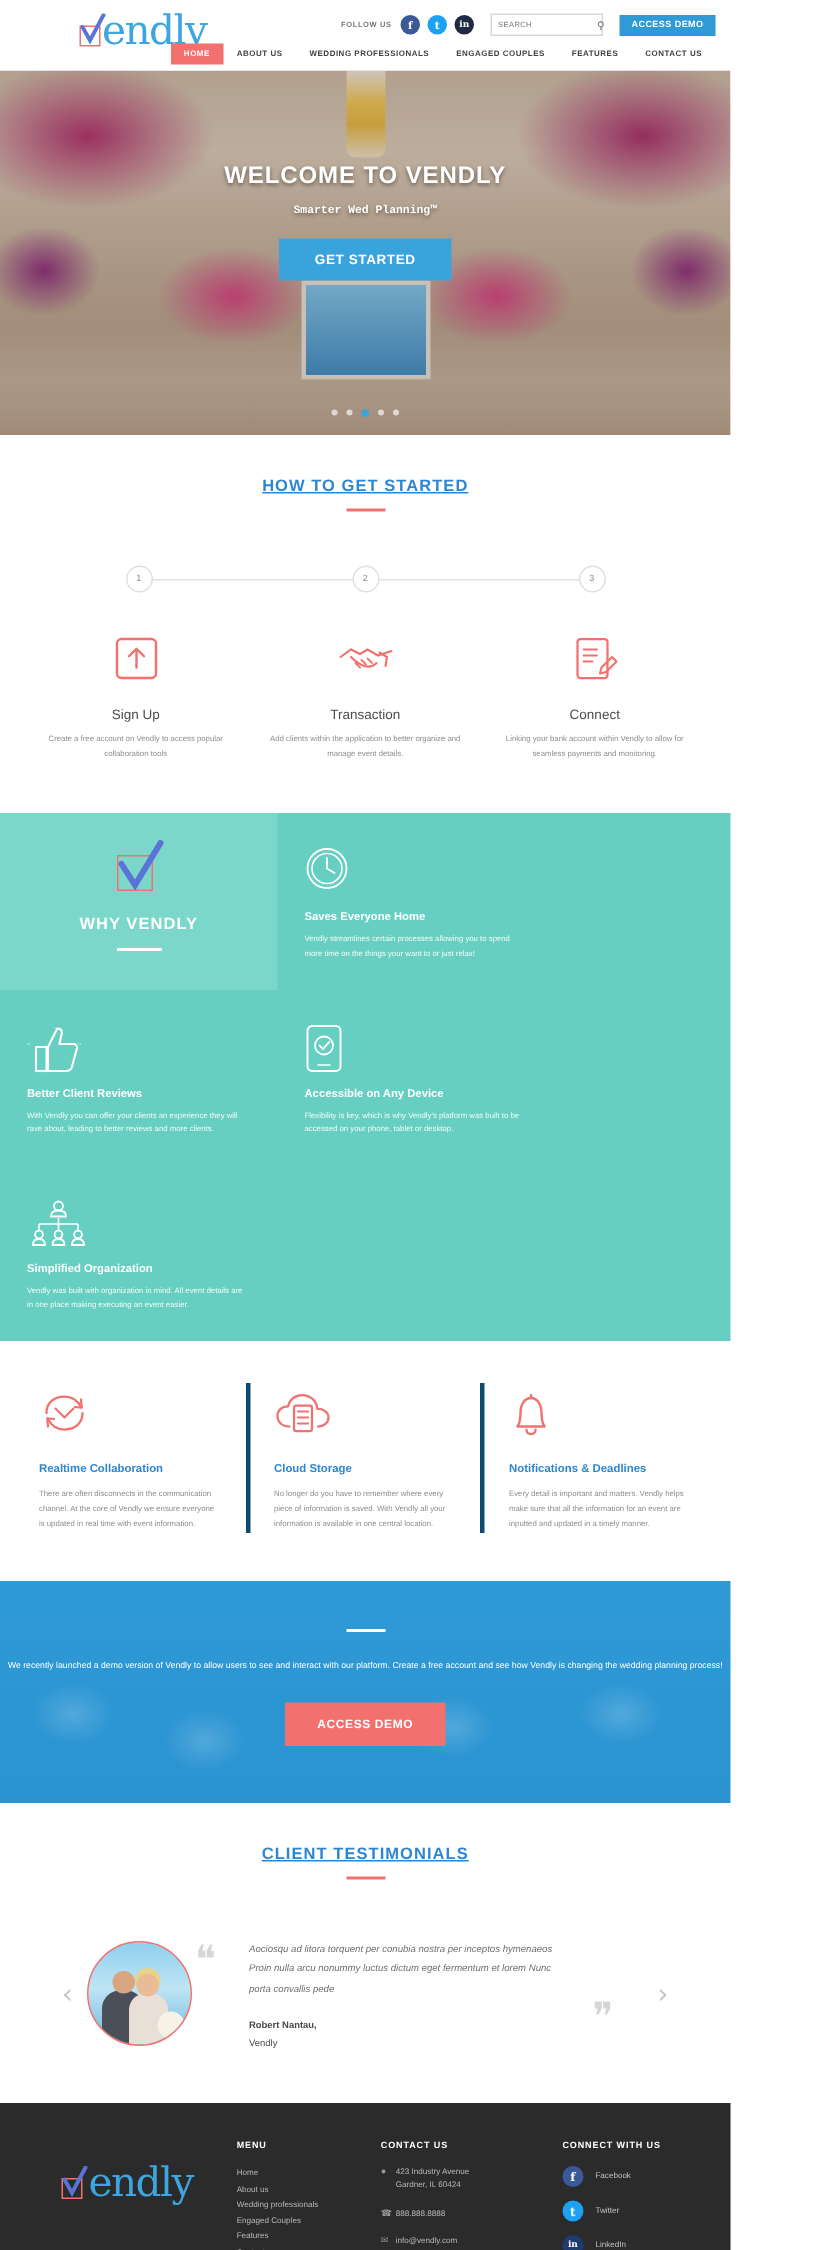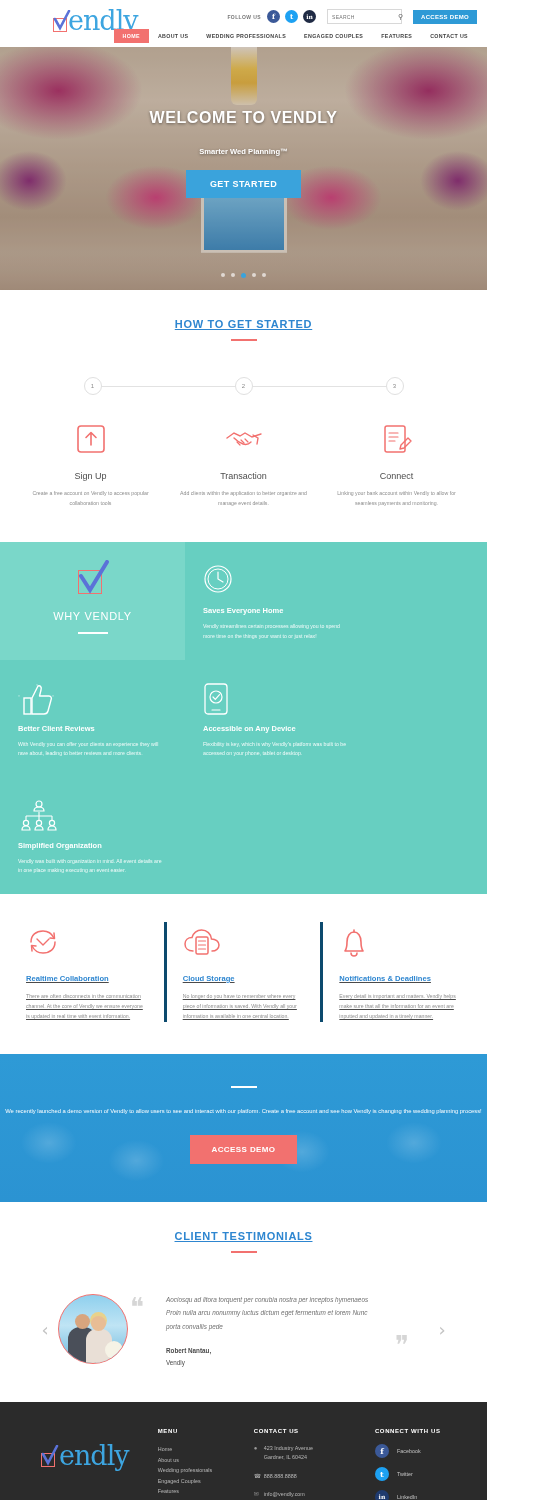--- a/index.html
+++ b/index.html
@@ -59,22 +59,22 @@
     border-radius: 0 0 6px 6px; opacity: .95; }
   .hero-screen { position: absolute; left: 50%; top: 140px; transform: translateX(-50%);
     width: 86px; height: 66px; background: linear-gradient(180deg,#7fc5e8,#3e8fc4);
     border: 3px solid #e9e2d4; }
   .hero-floor { position: absolute; left: 0; right: 0; bottom: 0; height: 38px;
     background: linear-gradient(180deg,rgba(195,176,155,.2),#b59f88); }
   .hero-overlay { position: absolute; inset: 0; background: rgba(60,40,45,.18); }
   .hero-content { position: absolute; left: 0; right: 0; top: 62px; text-align: center; }
   .hero-title { color: #fff; font-size: 16px; font-weight: bold; letter-spacing: .6px;
                 text-shadow: 0 1px 3px rgba(0,0,0,.45); }
-  .hero-sub { color: #fff; font-size: 7.6px; font-weight: bold; margin-top: 20px;
-              text-shadow: 0 1px 3px rgba(0,0,0,.45); }
+  .hero-sub { color: #fff; font-size: 7.6px; font-weight: bold; margin-top: 10px;
+              text-shadow: 0 1px 3px rgba(0,0,0,.45); font-family: Liberation Mono, monospace; }
   .hero-btn { margin-top: 14px; display: inline-block; background: #3aa3dc; color: #fff;
               font-size: 9px; font-weight: bold; padding: 9px 24px; border: 0; cursor: pointer;
               letter-spacing: .4px; }
   .hero-dots { position: absolute; left: 0; right: 0; bottom: 12px; display: flex;
                justify-content: center; gap: 6px; }
   .hero-dots i { width: 4px; height: 4px; border-radius: 50%; background: rgba(255,255,255,.65);
                  display: block; }
   .hero-dots i.on { background: #3aa3dc; width: 5px; height: 5px; }
 
   
@@ -99,30 +99,30 @@
 
   
   .why { background: #67cfc1; display: flex; flex-wrap: wrap; }
   .why-cell { width: 185px; padding: 22px 18px 18px; }
   .why-cell.brand { background: #7ad7c9; display: flex; flex-direction: column;
                     align-items: center; justify-content: center; padding-top: 10px; }
   .why-brand-mark { position: relative; width: 34px; height: 34px; }
   .why-brand-mark .sq { position: absolute; left: 2px; top: 10px; width: 24px; height: 24px;
                         border: 1.6px solid #f2716f; }
   .why-brand-mark svg { position: absolute; left: 0; top: 0; }
-  .why-brand-title { color: #fff; font-size: 11px; font-weight: normal; letter-spacing: .7px;
+  .why-brand-title { color: #fff; font-size: 11px; font-weight: bold; letter-spacing: .7px;
                      margin-top: 16px; }
   .why-brand-rule { width: 30px; height: 2px; background: #fff; margin-top: 10px; }
   .why-ico { height: 38px; display: flex; align-items: flex-start; }
   .why-h { color: #fff; font-size: 7.5px; font-weight: bold; margin-top: 4px; }
   .why-p { color: rgba(255,255,255,.92); font-size: 5.2px; line-height: 1.85; margin-top: 7px; }
 
   
   .wfeat { display: flex; padding: 28px 10px 32px; background: #fff; }
-  .wfeat-col { flex: 1; padding: 0 16px; text-decoration: underline; }
+  .wfeat-col { flex: 1; padding: 0 16px; }
   .wfeat-col + .wfeat-col { border-left: 3px solid #0c4a6e; }
   .wfeat-ico { height: 42px; display: flex; align-items: center; }
   .wfeat-h { color: #2e86d0; font-size: 7.6px; font-weight: bold; margin-top: 10px; }
   .wfeat-p { color: #8d8d8d; font-size: 5.2px; line-height: 1.9; margin-top: 9px; }
 
   
   .cta { position: relative; height: 148px; overflow: hidden;
          background: linear-gradient(180deg,#2e9ad6,#2b93d2); }
   .cta-bg { position: absolute; inset: 0; opacity: .18;
     background:

